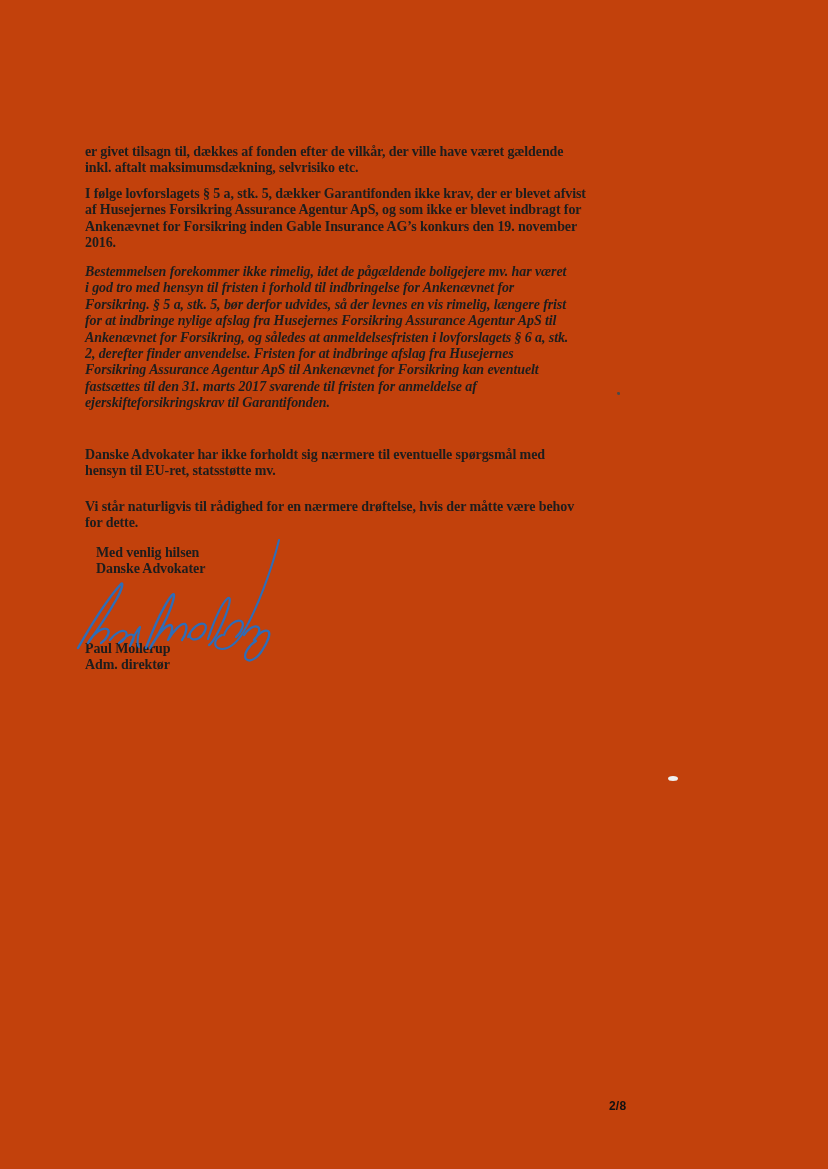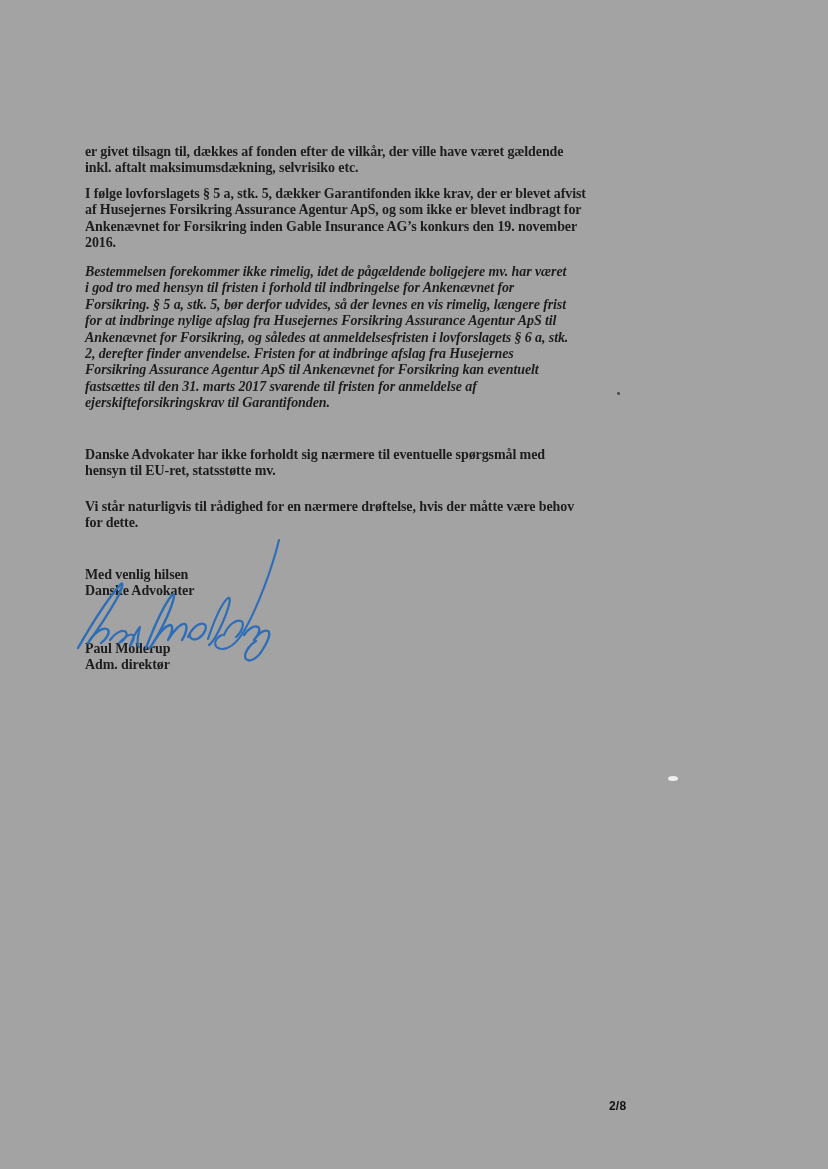--- a/index.html
+++ b/index.html
@@ -4,41 +4,41 @@
 <style>
   html, body {
     margin: 0;
     padding: 0;
     background: #ffffff;
   }
   .page {
     position: relative;
     width: 828px;
     height: 1169px;
-    background: #a3a3a3;
+    background: #c2410c;
     overflow: hidden;
     font-family: "Liberation Serif", "DejaVu Serif", serif;
     color: #1d1d1d;
   }
   .para {
     position: absolute;
     left: 85px;
     font-size: 14px;
     font-weight: 600;
     line-height: 16.4px;
     letter-spacing: -0.1px;
     white-space: pre;
     color: #1d1d1d;
   }
   .p1 { top: 144px; }
   .p2 { top: 186px; }
   .p3 { top: 264px; font-style: italic; }
   .p4 { top: 447px; }
   .p5 { top: 499px; }
-  .closing { top: 567px; }
+  .closing { top: 545px; margin-left: 11px; }
   .signer { top: 641px; }
   .signature-svg {
     position: absolute;
     left: 66px;
     top: 535px;
     width: 230px;
     height: 140px;
     pointer-events: none;
   }
   .page-number {

